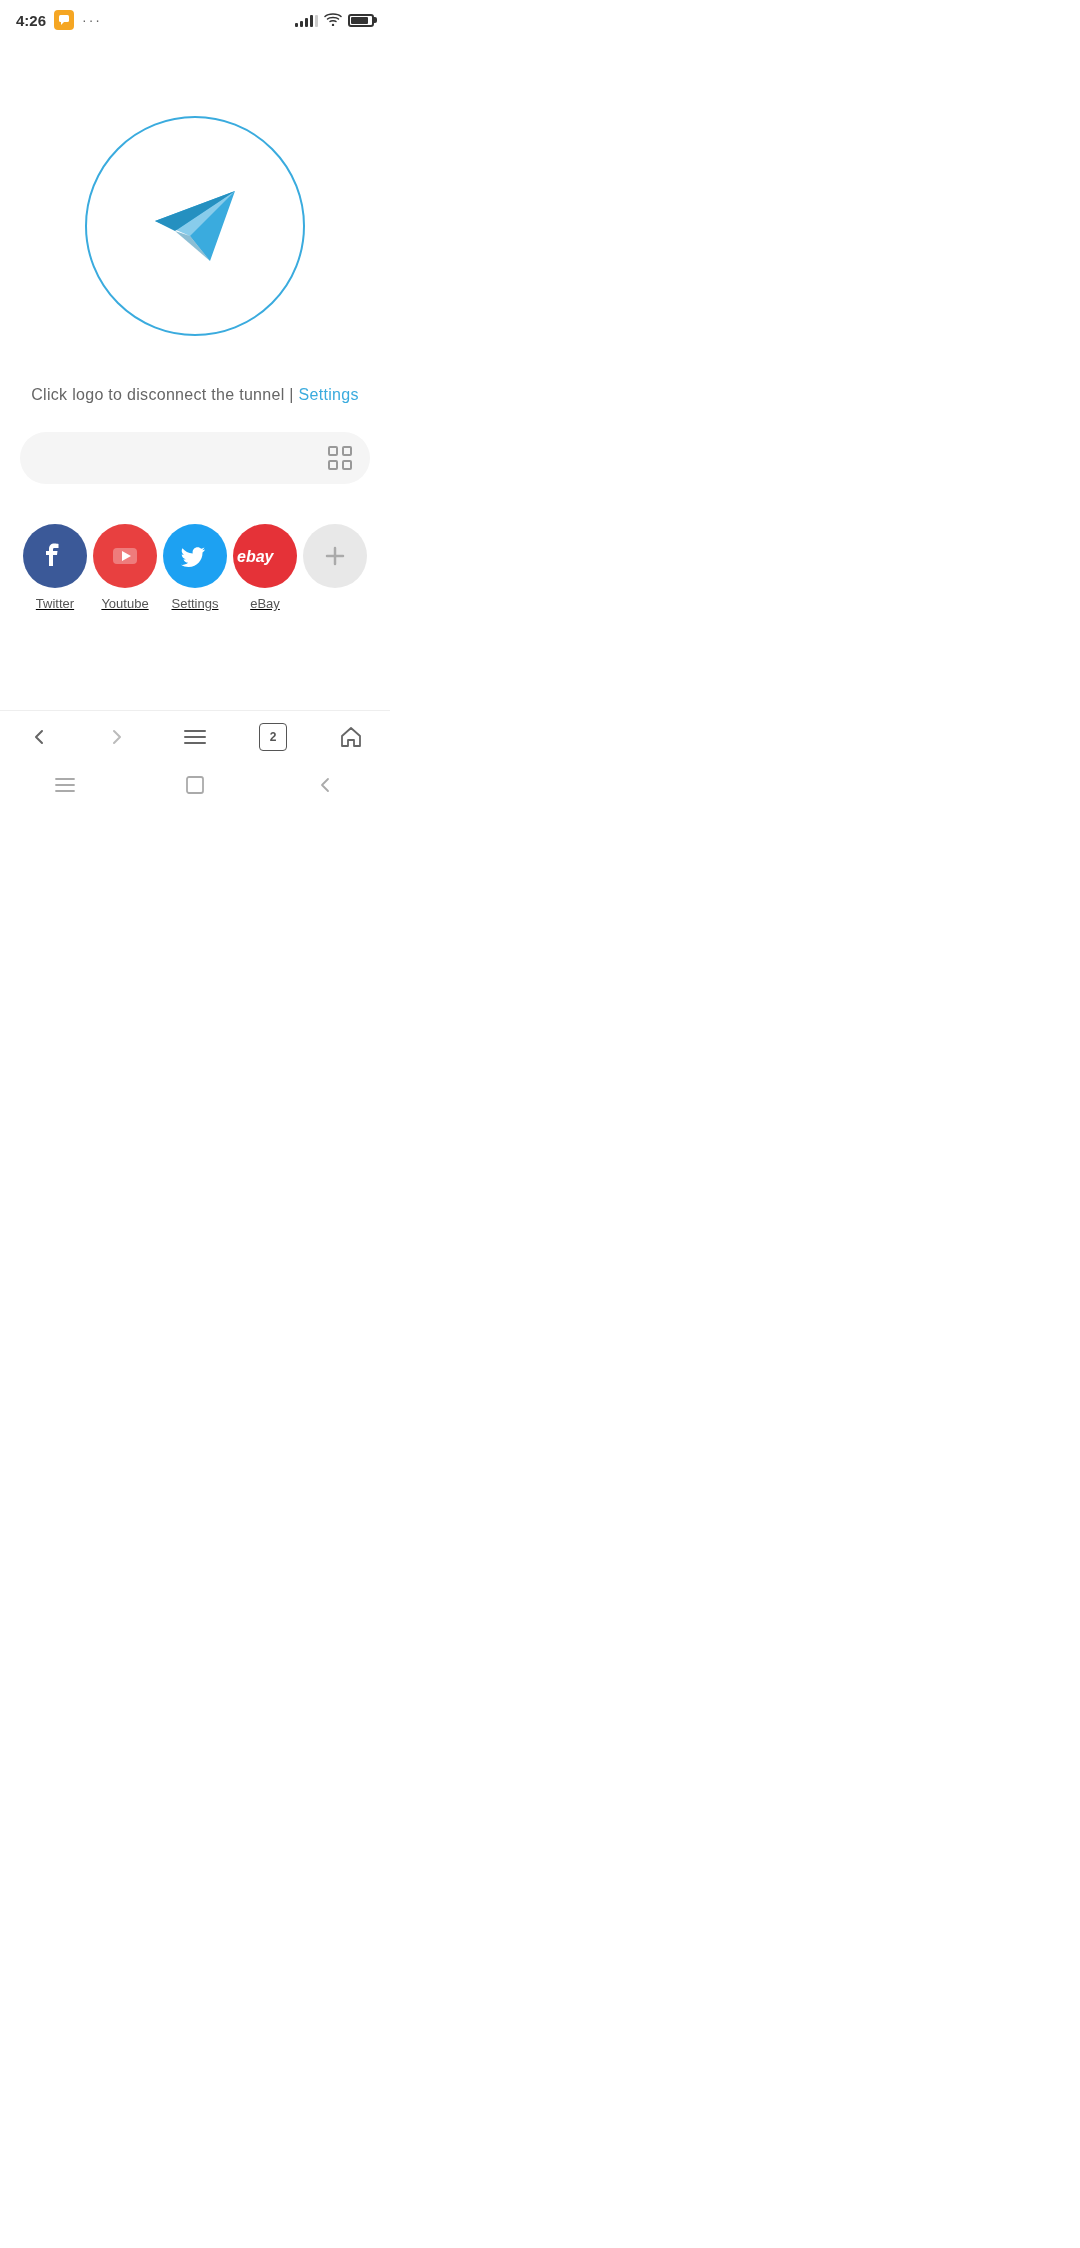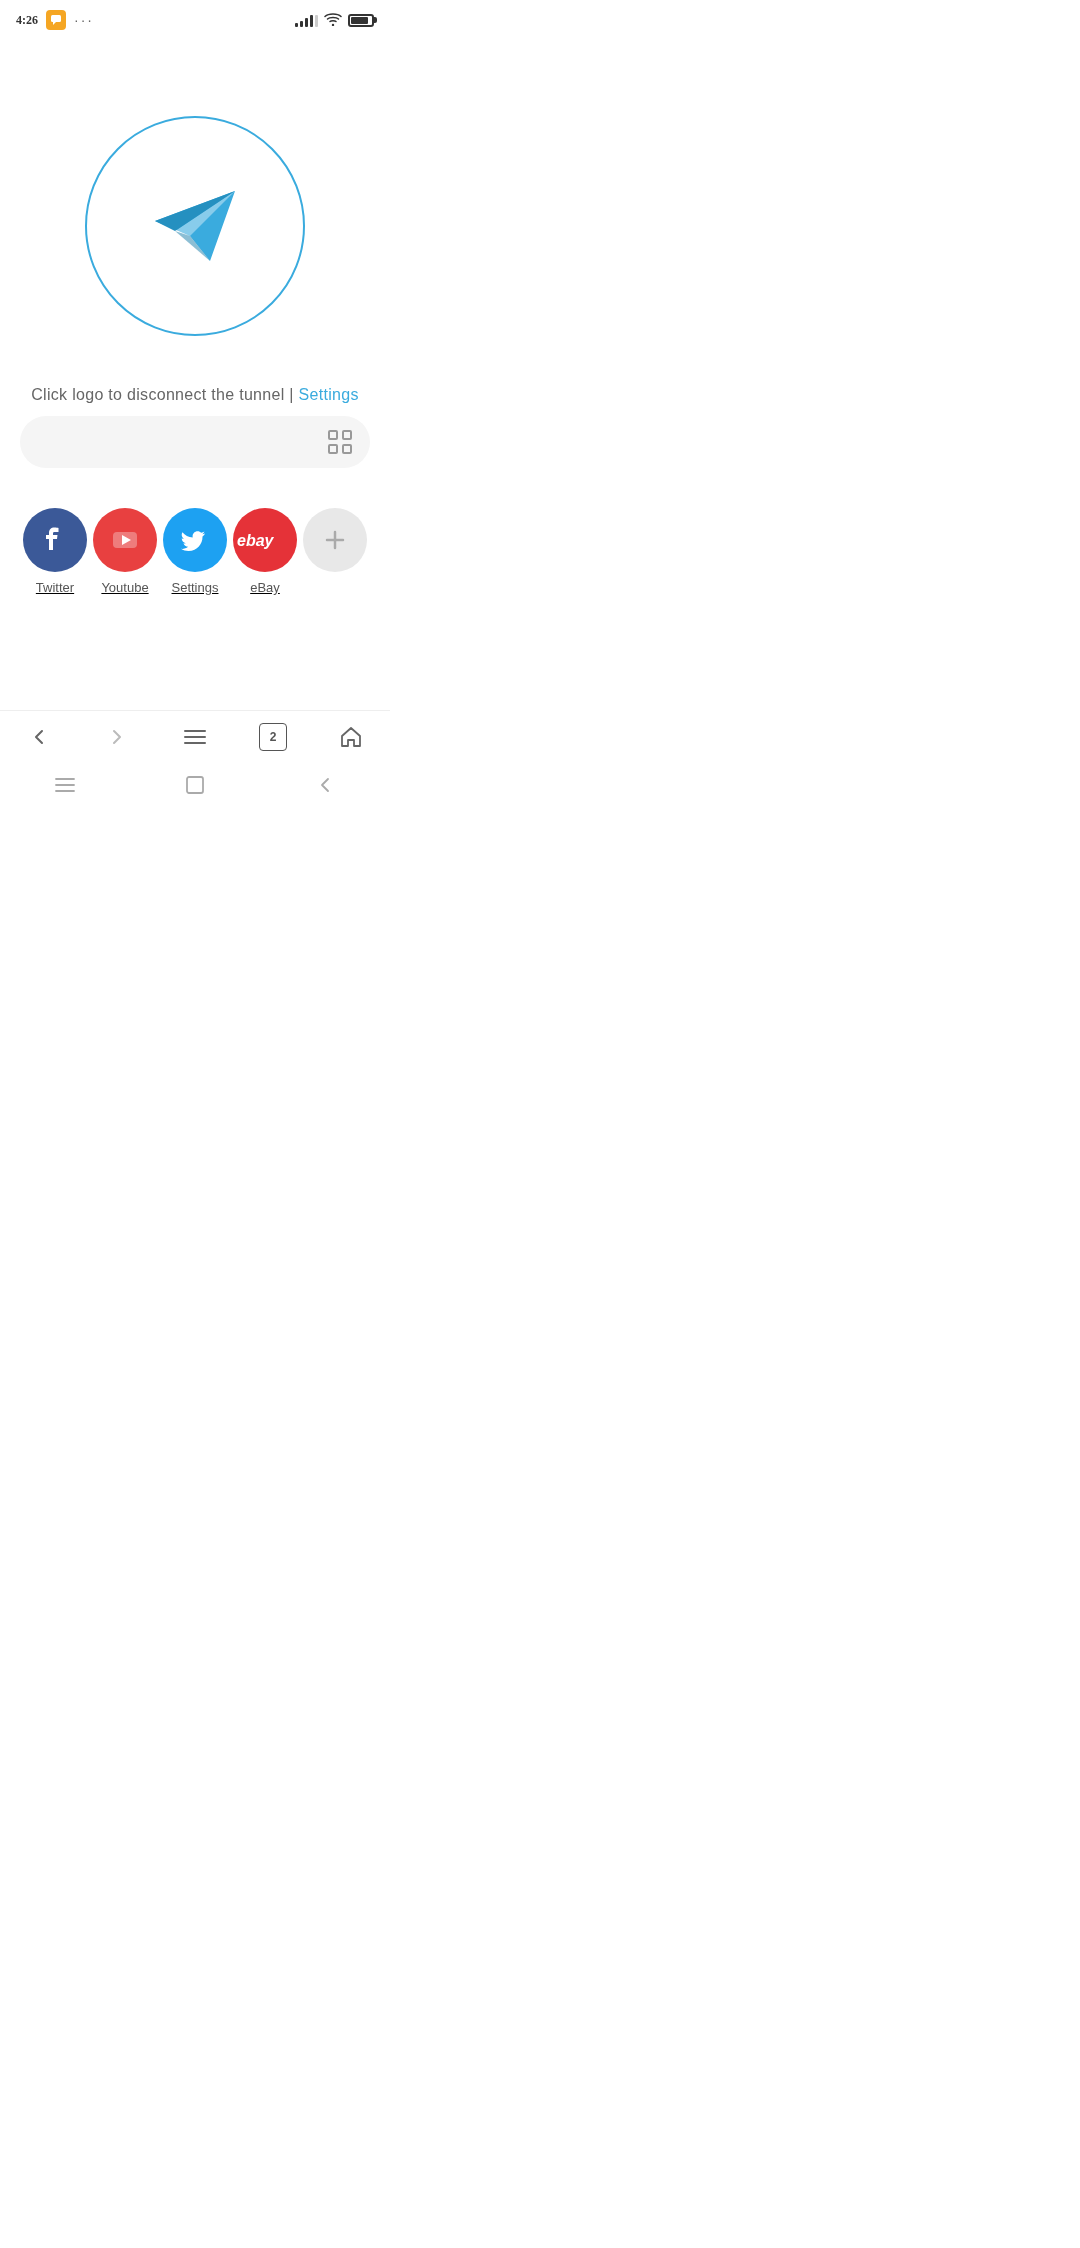--- a/index.html
+++ b/index.html
@@ -29,24 +29,23 @@
       height: 36px;
     }
 
     .status-left {
       display: flex;
       align-items: center;
       gap: 8px;
     }
 
     .status-time {
-      font-size: 12px;
+      font-size: 15px;
       font-weight: 600;
       color: #333;
-      font-family: Liberation Serif, serif;
     }
 
     .status-chat-icon {
       width: 20px;
       height: 20px;
       background: #f5a623;
       border-radius: 4px;
       display: flex;
       align-items: center;
       justify-content: center;
@@ -137,21 +136,21 @@
       justify-content: center;
       background: #fff;
       cursor: pointer;
     }
 
     
     .status-text {
       font-size: 16px;
       color: #666;
       text-align: center;
-      margin-bottom: 12px;
+      margin-bottom: 28px;
       letter-spacing: 0.3px;
     }
 
     .settings-link {
       color: #3aabde;
       cursor: pointer;
       text-decoration: none;
     }
 
     

